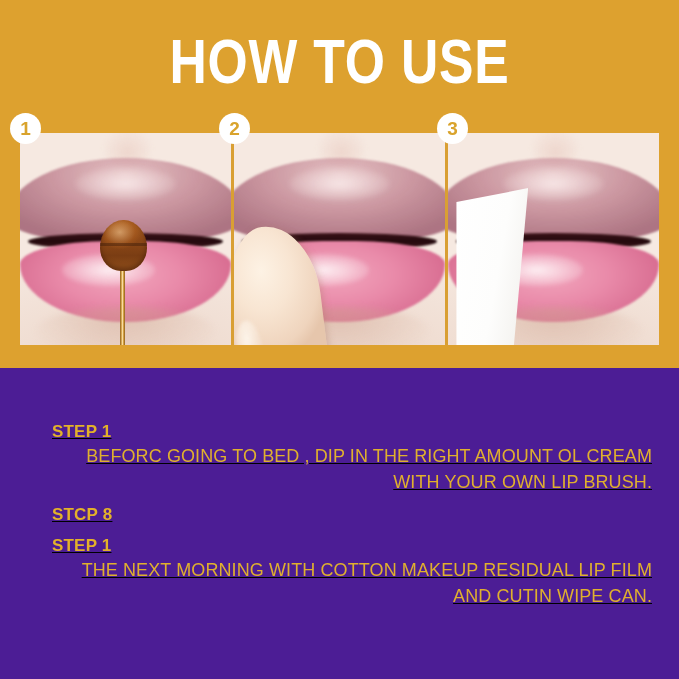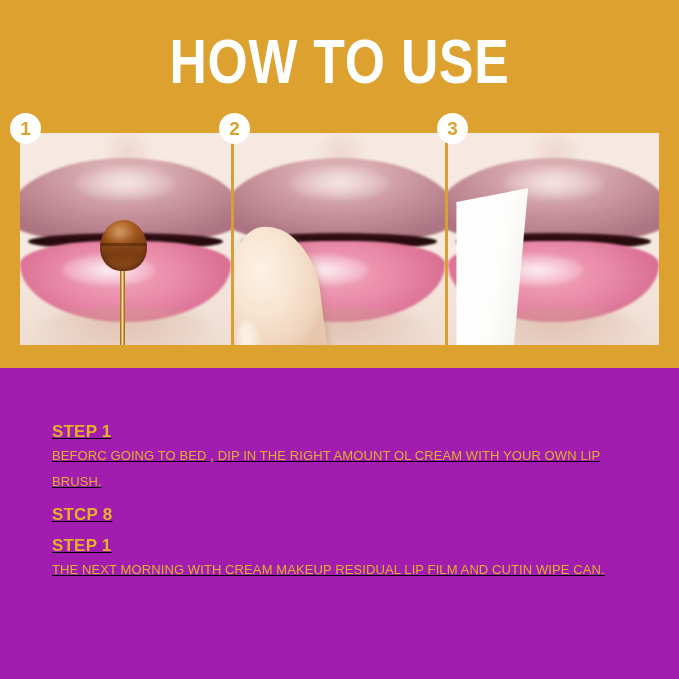--- a/index.html
+++ b/index.html
@@ -12,21 +12,21 @@
     height: 679px;
     overflow: hidden;
     font-family: "Liberation Sans", sans-serif;
     -webkit-font-smoothing: antialiased;
   }
 
   #page {
     position: relative;
     width: 679px;
     height: 679px;
-    background: #a21caf;
+    background: #4c1d95;
   }
 
   
   .gold-band {
     position: absolute;
     left: 0;
     top: 0;
     width: 679px;
     height: 368px;
     background: #dda12f;
@@ -259,24 +259,25 @@
   .step-head {
     color: #e3b12a;
     font-weight: bold;
     font-size: 17px;
     line-height: 23px;
     letter-spacing: 0.2px;
   }
   .step-body {
     color: #e0b02e;
     font-weight: normal;
-    font-size: 13px;
+    font-size: 18px;
     line-height: 26px;
     letter-spacing: 0.1px;
     white-space: pre-line;
+    text-align: right;
   }
 </style>
 </head>
 <body>
 
 <div id="page">
 
   <div class="gold-band">
     <div class="title">HOW TO USE</div>
   </div>
@@ -345,18 +346,18 @@
       <div class="step-head">STEP 1</div>
       <div class="step-body">BEFORC GOING TO BED , DIP IN THE RIGHT AMOUNT OL CREAM WITH YOUR OWN LIP BRUSH.</div>
     </div>
 
     <div class="step-block">
       <div class="step-head">STCP 8</div>
     </div>
 
     <div class="step-block">
       <div class="step-head">STEP 1</div>
-      <div class="step-body">THE NEXT MORNING WITH CREAM MAKEUP RESIDUAL LIP FILM AND CUTIN WIPE CAN.</div>
+      <div class="step-body">THE NEXT MORNING WITH COTTON MAKEUP RESIDUAL LIP FILM AND CUTIN WIPE CAN.</div>
     </div>
 
   </div>
 
 </div>
 
 </body></html>

